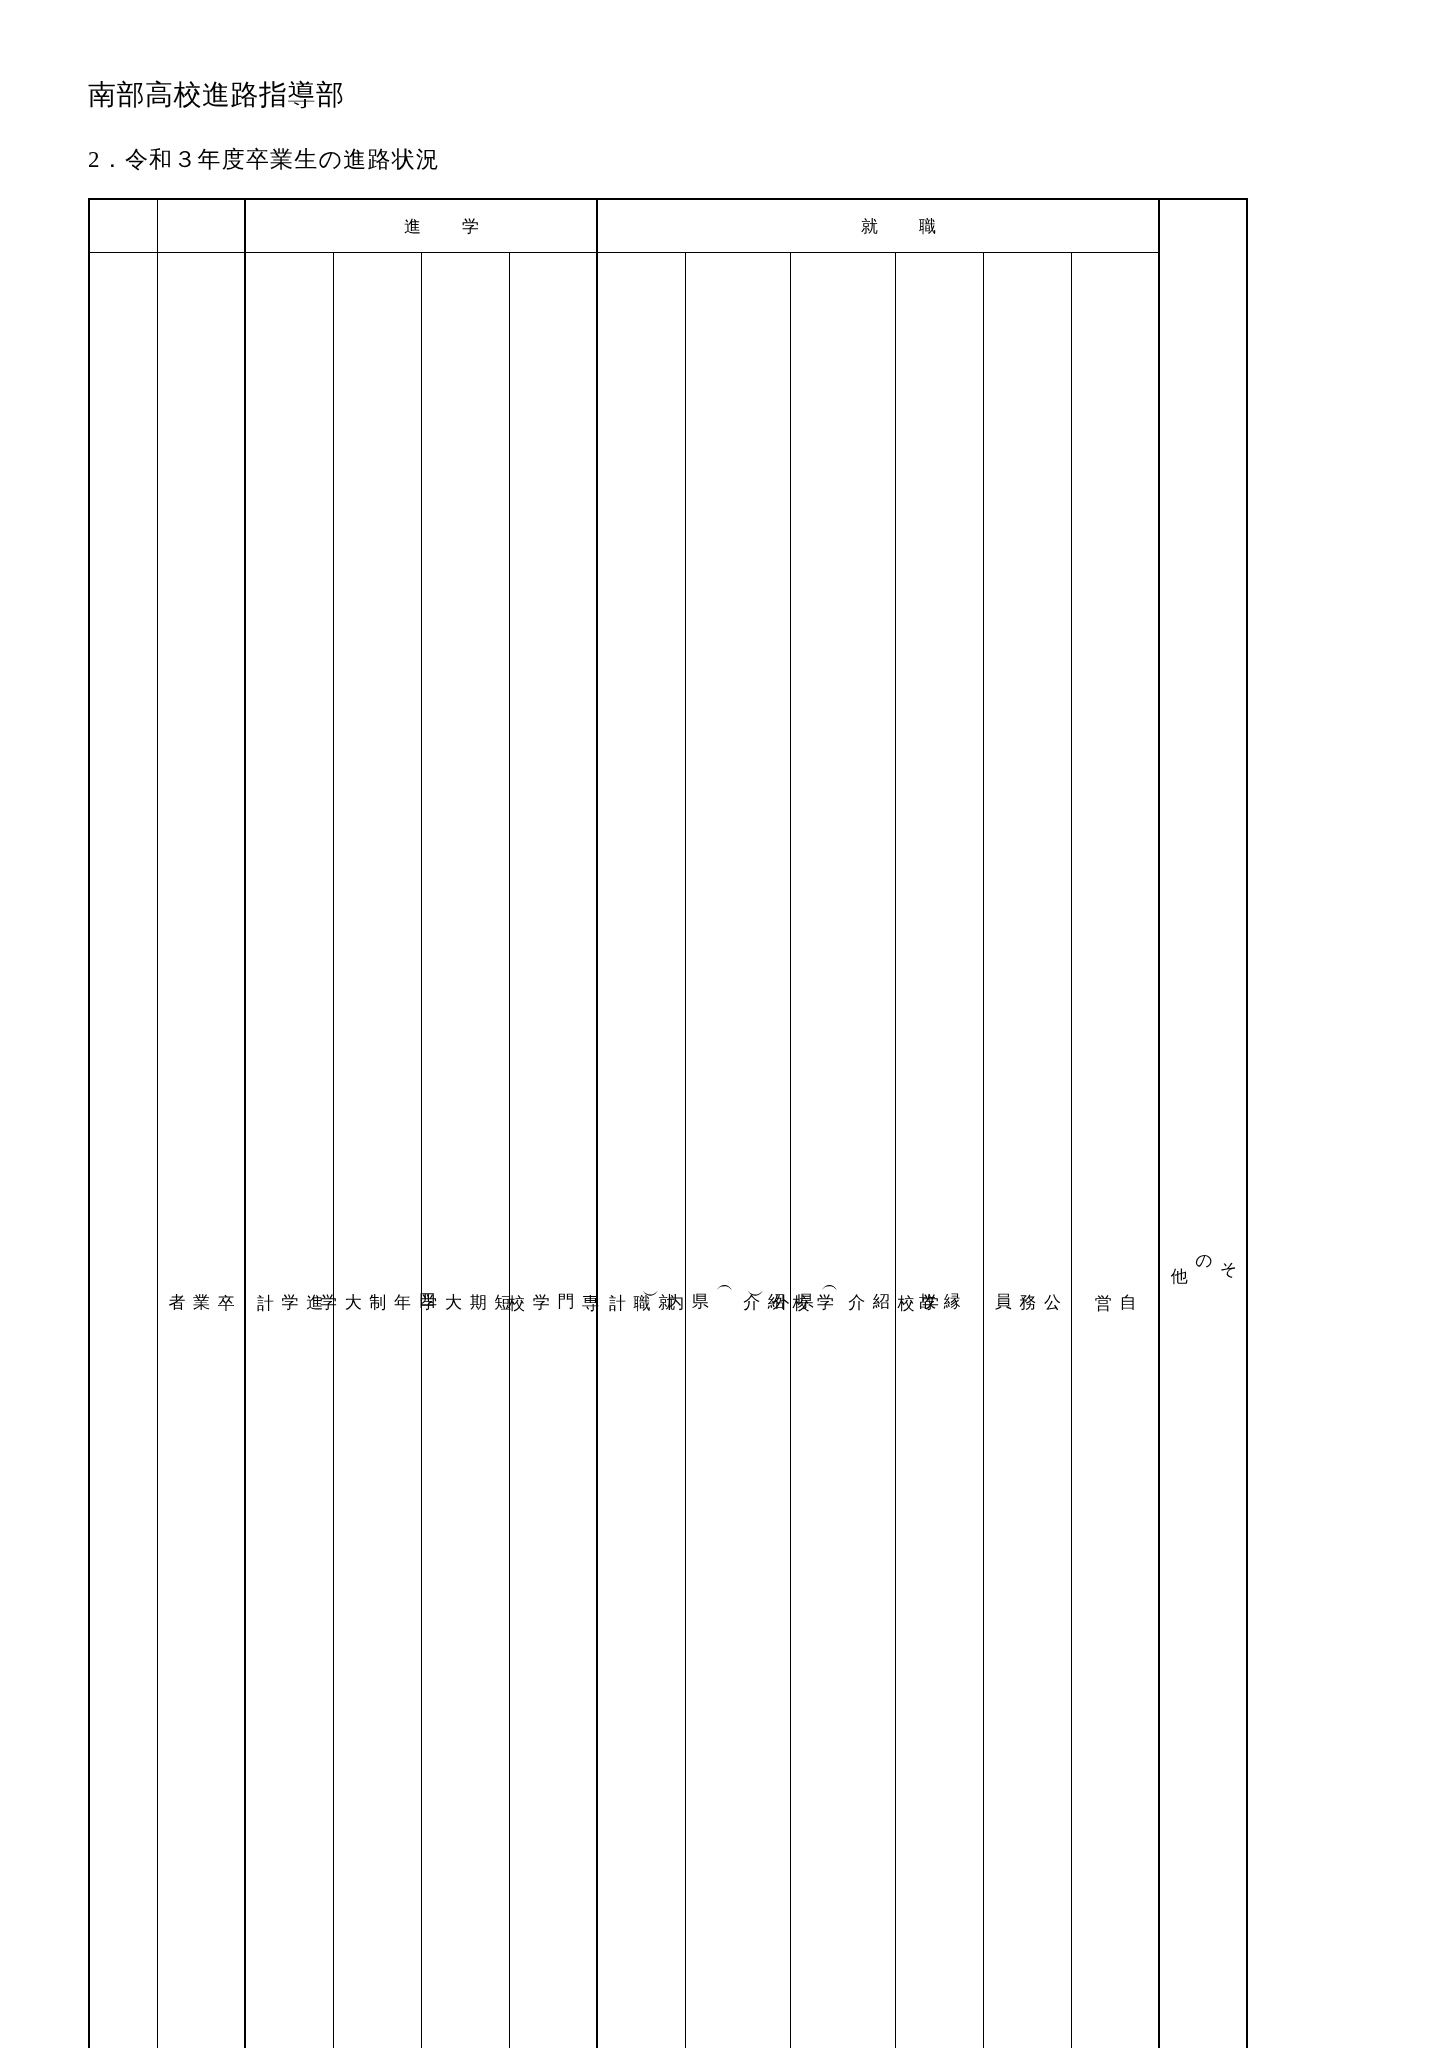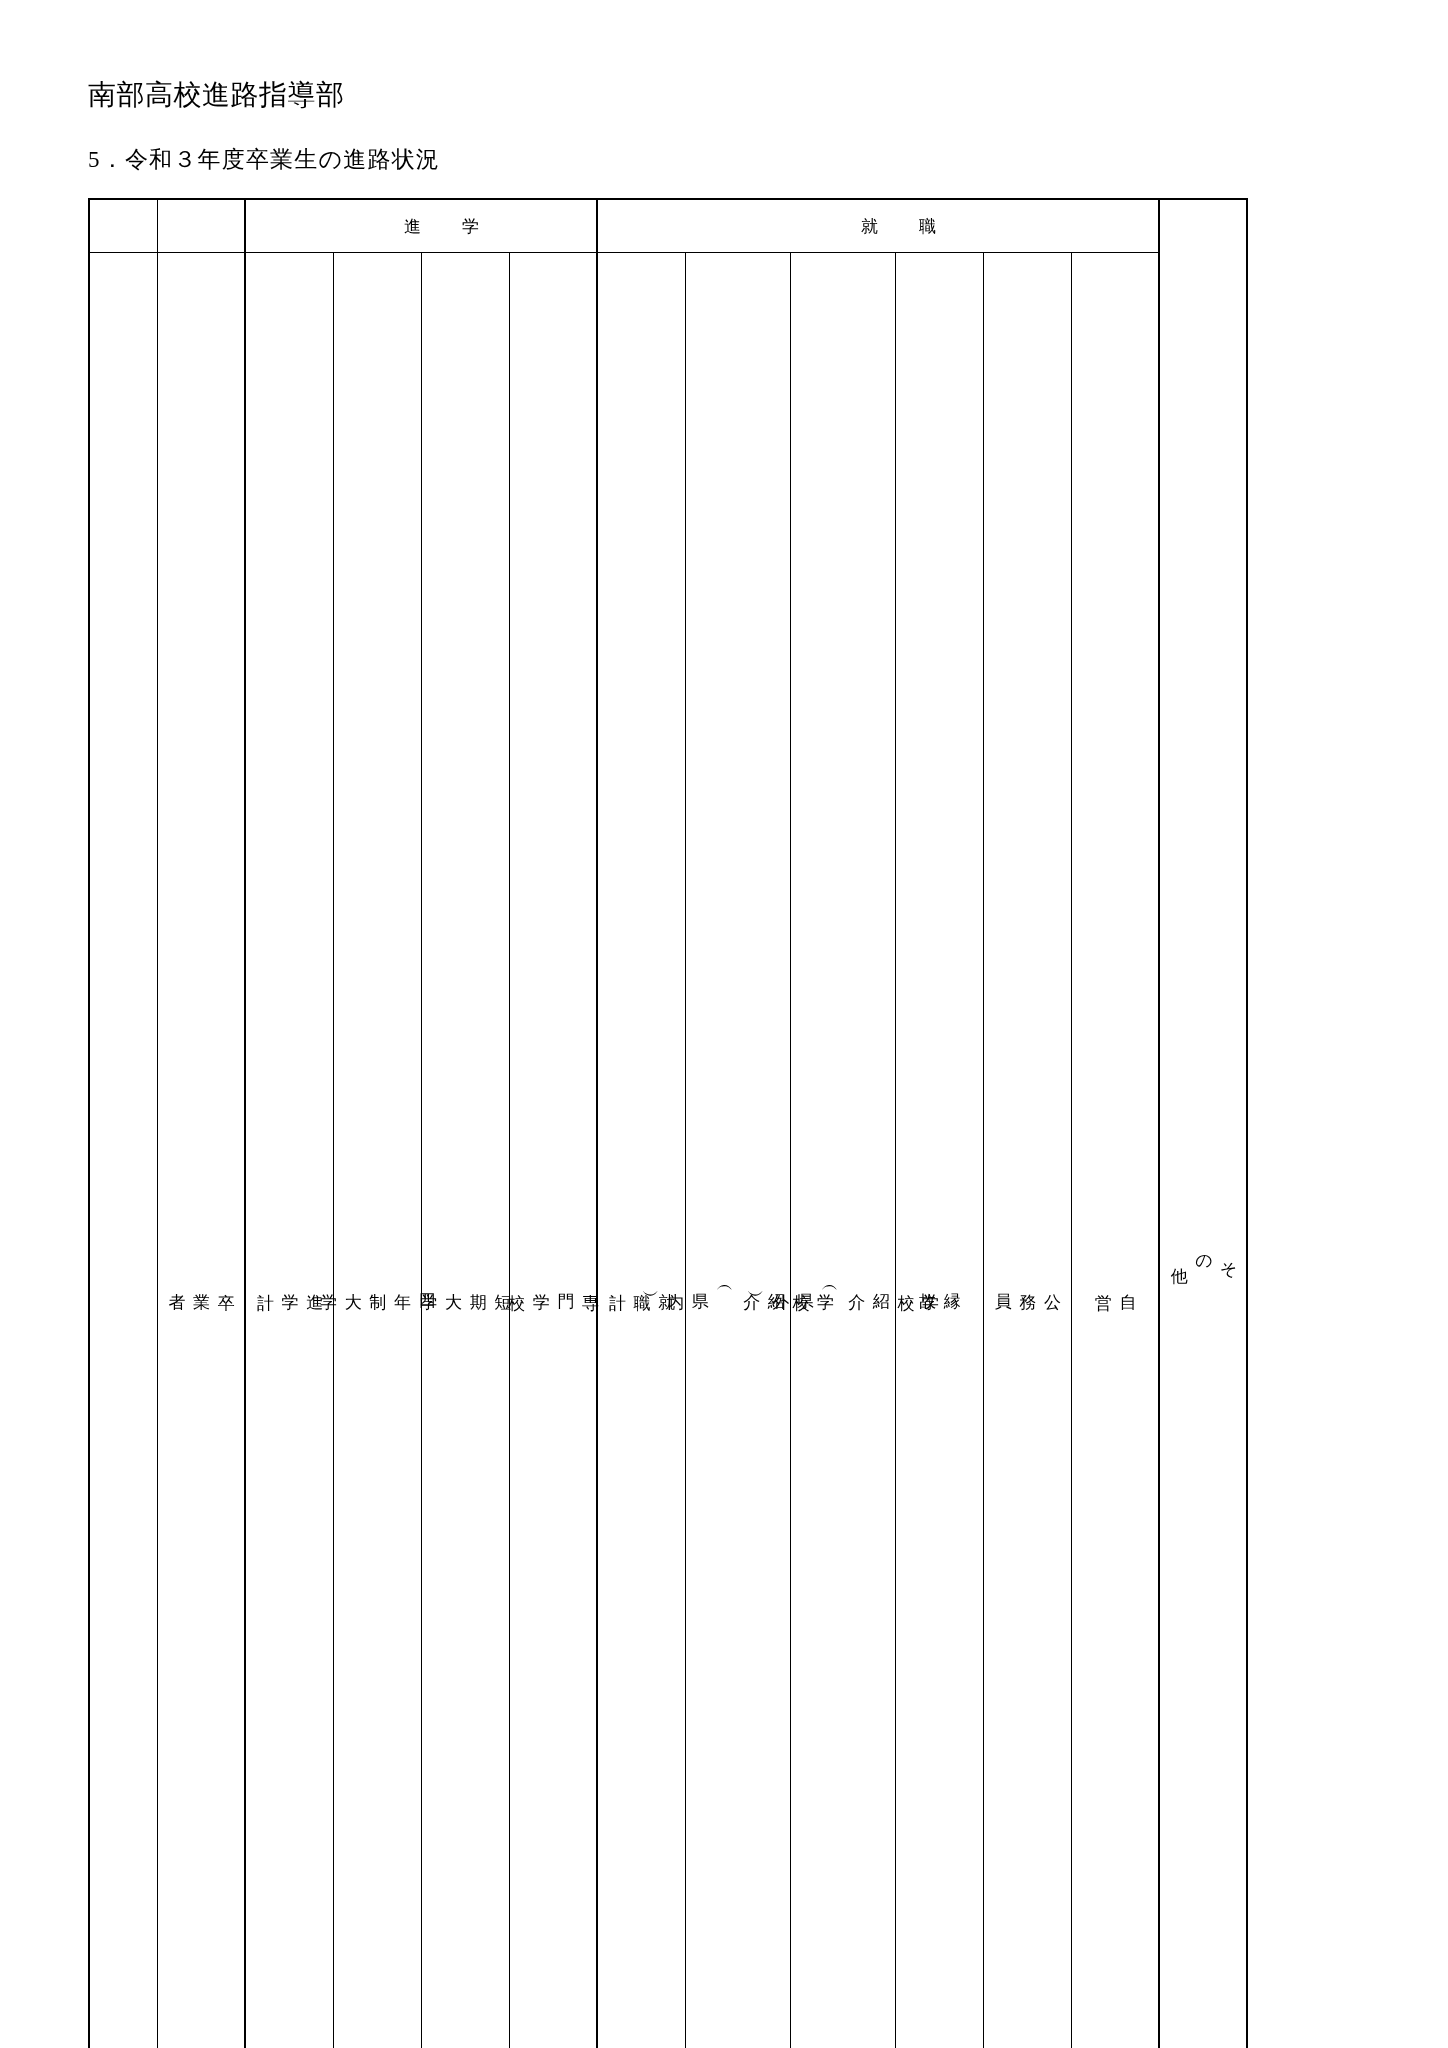--- a/index.html
+++ b/index.html
@@ -94,21 +94,21 @@
     height: 100%;
   }
 </style>
 </head>
 <body>
 
 <div class="page">
 
   <div class="org-title">南部高校進路指導部</div>
 
-  <div class="sec-title">5．令和３年度卒業生の進路状況</div>
+  <div class="sec-title">2．令和３年度卒業生の進路状況</div>
 
   <div class="stats-wrap">
     <table class="stats">
       <colgroup>
         <col style="width:68px">
           <col style="width:88px">
           <col style="width:88px">
         <col style="width:88px">
           <col style="width:88px">
           <col style="width:88px">

